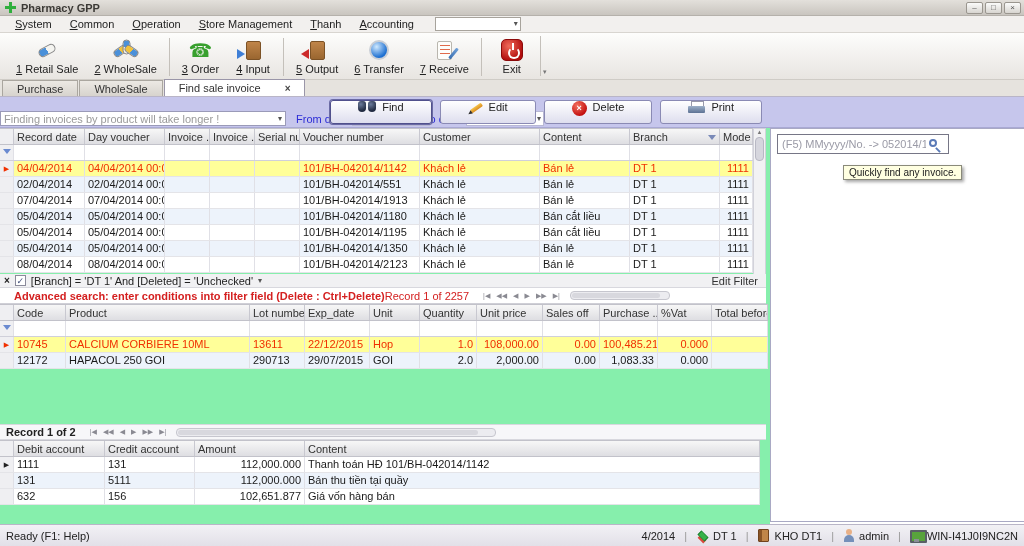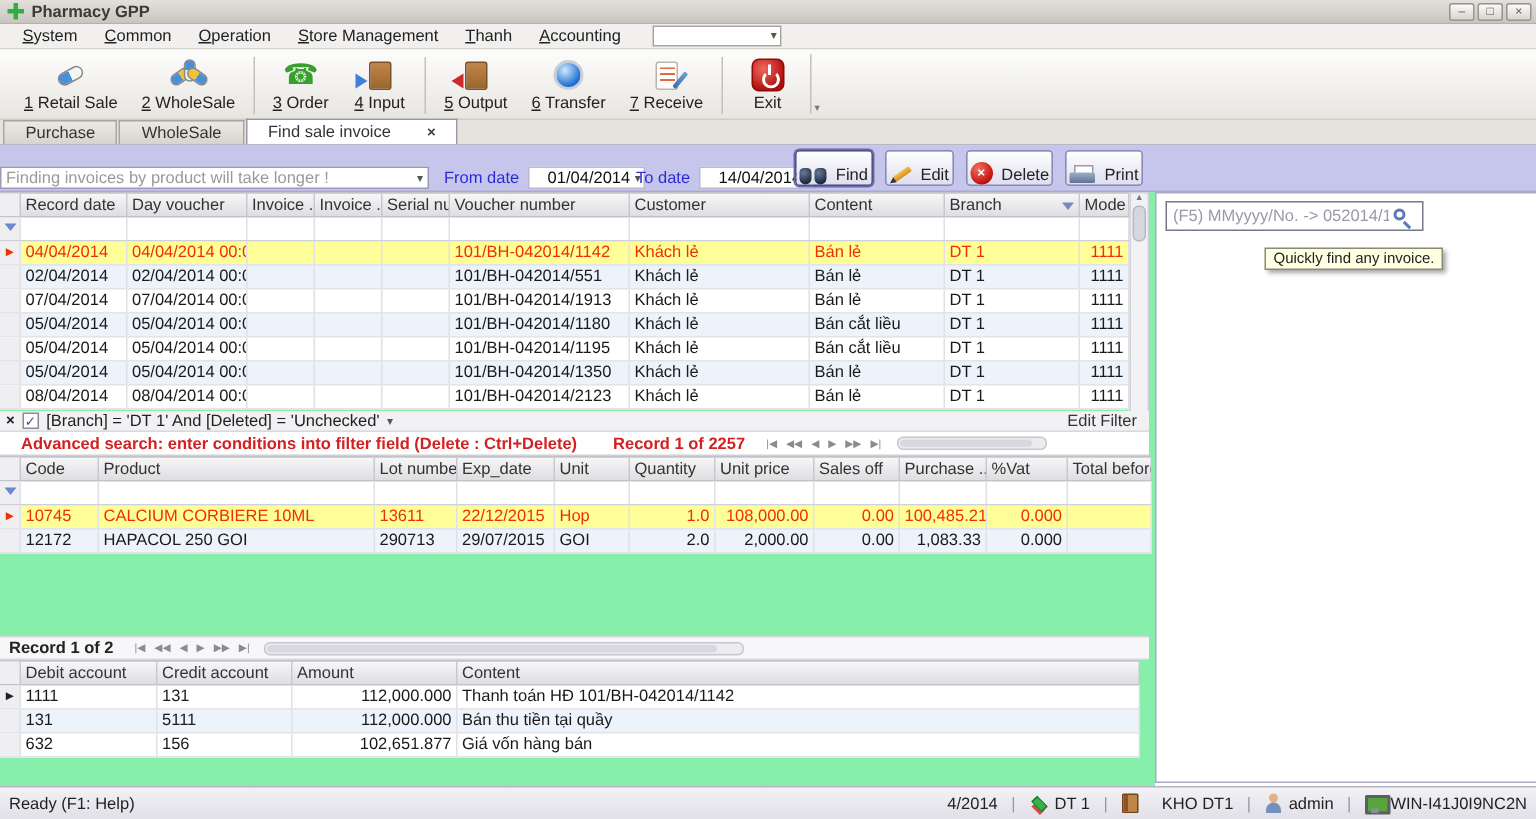--- a/index.html
+++ b/index.html
@@ -58,21 +58,21 @@
 
   
   .purplebar{position:absolute;top:97px;left:0;right:0;height:31px;background:#c6c6ec;border-bottom:1px solid #a9a9d4}
   .searchcombo{position:absolute;left:0;bottom:1px;width:286px;height:15px;background:#fff;border:1px solid #9a9ab8;display:flex;align-items:center;padding:0 3px;color:#9a9a9a}
   .searchcombo .caret{margin-left:auto;color:#555;font-size:8px}
   .dategroup{position:absolute;bottom:1px;height:15px;display:flex;align-items:center}
   .dglabel{color:#2b2bd6;padding:0 6px;white-space:nowrap}
   .dgfield{width:78px;height:15px;background:#fff;border:1px solid #b8b8d4;display:flex;align-items:center;justify-content:flex-end;padding:0 2px;gap:3px;color:#111}
   .dgfield .caret{font-size:8px;color:#555}
   .cmdbtns{position:absolute;right:262px;top:3px;display:flex;gap:8px}
-  .cbtn{display:flex;align-items:flex-end;gap:6px;height:24px;padding:0 2px;background:linear-gradient(#ffffff,#dedeee);border:1px solid #8a8ab4;border-radius:3px;color:#222}
+  .cbtn{display:flex;align-items:flex-start;gap:6px;height:24px;padding:0 27px;background:linear-gradient(#ffffff,#dedeee);border:1px solid #8a8ab4;border-radius:3px;color:#222}
   .cbtn.primary{box-shadow:0 0 0 1px #6a6aa4;border-color:#50508c}
   .binoc{position:relative;width:18px;height:11px}
   .binoc::before,.binoc::after{content:"";position:absolute;top:0;width:8px;height:11px;background:radial-gradient(circle at 35% 30%,#6a7a9a,#222b42 70%);border-radius:3px 3px 4px 4px}
   .binoc::before{left:0}.binoc::after{right:0}
   .pencil{position:relative;width:15px;height:14px}
   .pencil::before{content:"";position:absolute;left:2px;top:5px;width:13px;height:4px;background:linear-gradient(#f6c44a,#d88a1e);transform:rotate(-35deg);border-radius:1px}
   .pencil::after{content:"";position:absolute;left:0;top:10px;width:0;height:0;border-top:2px solid transparent;border-bottom:2px solid transparent;border-right:4px solid #333;transform:rotate(-35deg)}
   .delicon{width:15px;height:15px;border-radius:50%;background:radial-gradient(circle at 35% 30%,#f4705e,#c00b0b 75%);color:#fff;font-size:9px;font-weight:bold;line-height:15px;text-align:center}
   .printicon{position:relative;width:17px;height:13px}
   .printicon::before{content:"";position:absolute;left:3px;top:0;width:11px;height:6px;background:#fff;border:1px solid #99a}
@@ -119,21 +119,21 @@
 
   .fbar{position:absolute;left:0;top:146px;width:766px;height:14px;background:#f1f1f3;border-bottom:1px solid #d8d8de;display:flex;align-items:center;padding:0 4px;gap:5px}
   .fbar .clr{font-weight:bold;color:#222;font-size:10px}
   .chk{width:11px;height:11px;background:#fff;border:1px solid #8a8a9a;font-size:9px;line-height:10px;text-align:center;color:#44507a}
   .fcond{color:#222}
   .fbar .caret{font-size:8px;color:#555}
   .editfilter{margin-left:auto;color:#333;padding-right:4px}
 
   .hintbar{position:absolute;left:0;top:160px;width:766px;height:16px;background:#fff;display:flex;align-items:center;border-bottom:1px solid #cfcfd6}
   .hinttext{color:#d42020;font-weight:bold;padding-left:14px}
-  .reccount{color:#d42020;font-weight:bold;margin-left:24px}
+  .reccount{color:#d42020;font-weight:normal;}
   .nav{display:flex;gap:6px;margin-left:14px;color:#8a8a92;font-size:7px;align-items:center}
   .hscroll{height:9px;background:#ececf0;border:1px solid #c6c6ce;border-radius:4px;position:relative;margin-left:10px}
   .hscroll .ht{position:absolute;left:1px;top:1px;height:5px;background:#d8d8de;border-radius:3px}
   .hs1{width:100px}.hs1 .ht{width:88px}
   .hs2{width:320px}.hs2 .ht{width:300px}
 
   .tbl2{position:absolute;left:0;top:176px;width:768px}
   .recbar2{position:absolute;left:0;top:296px;width:766px;height:16px;background:#f7f7f9;border-top:1px solid #d8d8de;border-bottom:1px solid #d8d8de;display:flex;align-items:center}
   .recbar2 .rc{color:#222;font-weight:bold;padding-left:6px}
   .tbl3{position:absolute;left:0;top:312px;width:760px}
@@ -564,21 +564,21 @@
     <span class="sb-right">
       <span class="b">4/2014</span>
       <span class="sb-sep">|</span>
       <span class="sb-item">
         <span class="ic-layers"></span>
         <span>DT 1</span>
       </span>
       <span class="sb-sep">|</span>
       <span class="sb-item">
         <span class="ic-book"></span>
-        <span class="b" style="margin-left:12px">KHO DT1</span>
+        <span class="b" style="margin-left:2px">KHO DT1</span>
       </span>
       <span class="sb-sep">|</span>
       <span class="sb-item">
         <span class="ic-person"></span>
         <span>admin</span>
       </span>
       <span class="sb-sep">|</span>
       <span class="sb-item">
         <span class="ic-computer"></span>
         <span>WIN-I41J0I9NC2N</span>

